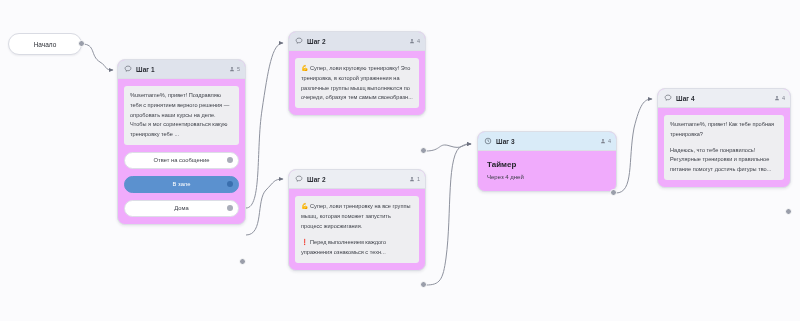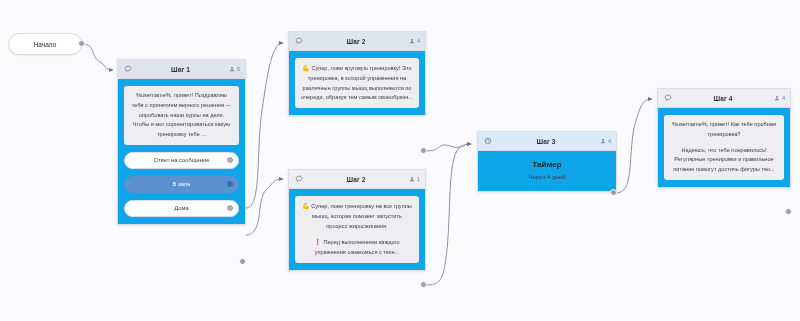--- a/index.html
+++ b/index.html
@@ -28,26 +28,25 @@
     border: 1px solid #d9dbe3;
     border-radius: 11px;
     display: flex; align-items: center; justify-content: center;
     font-size: 6.5px; color: #2c2f36;
     box-shadow: 0 1px 2px rgba(30,35,60,.07);
   }
 
   
   .node {
     position: absolute;
-    background: #0ea5e9;
+    background: #f0abfc;
     border: 1px solid #dcdee6;
-    border-radius: 0;
+    border-radius: 8px;
     box-shadow: 0 1px 3px rgba(30,35,60,.10);
     overflow: hidden;
-    text-align: center;
   }
   .node-head {
     height: 19px;
     display: flex; align-items: center;
     padding: 0 5px 0 6px;
     border-bottom: 1px solid #dcdee6;
     gap: 4px;
   }
   .head-gray   { background: #eceef3; }
   .head-bluish { background: #dfe3ec; }

